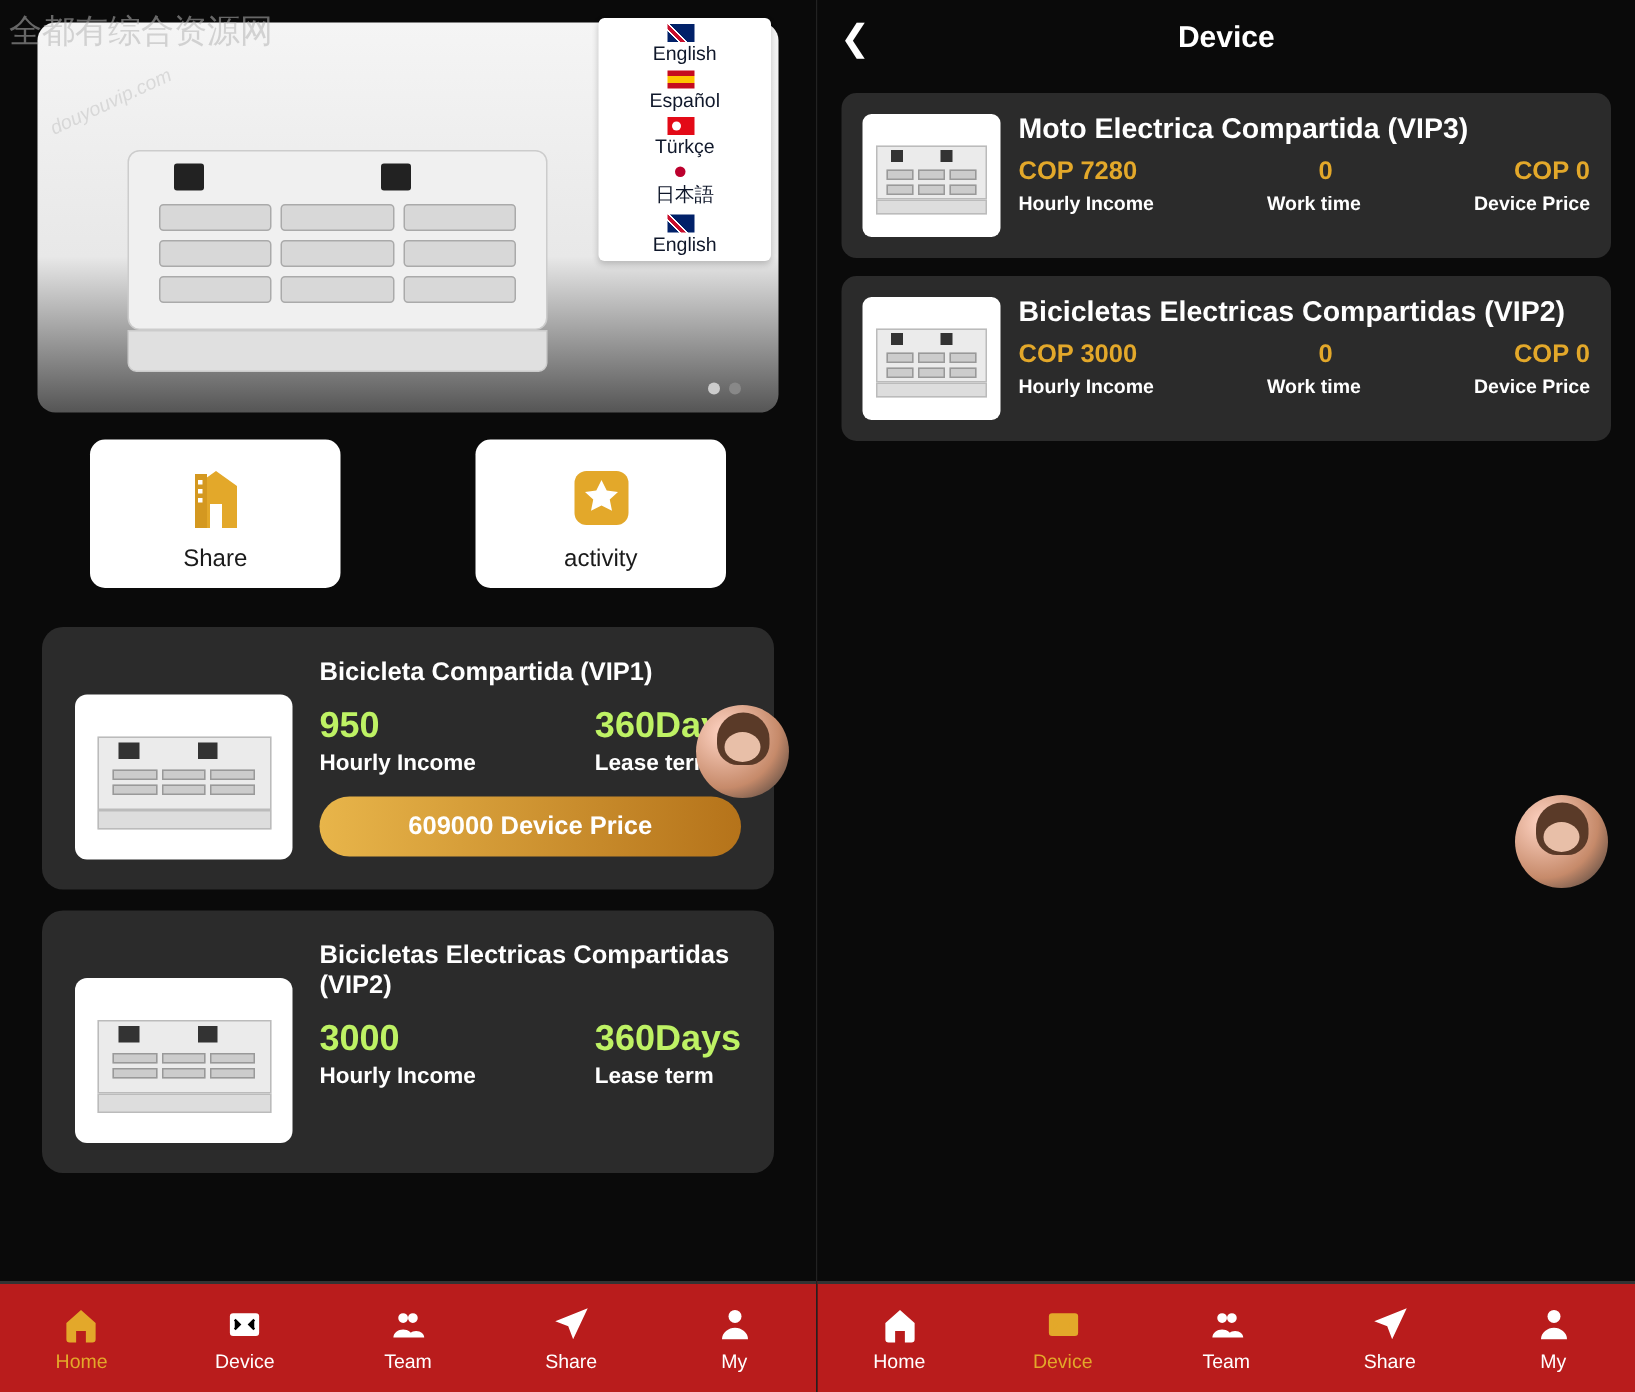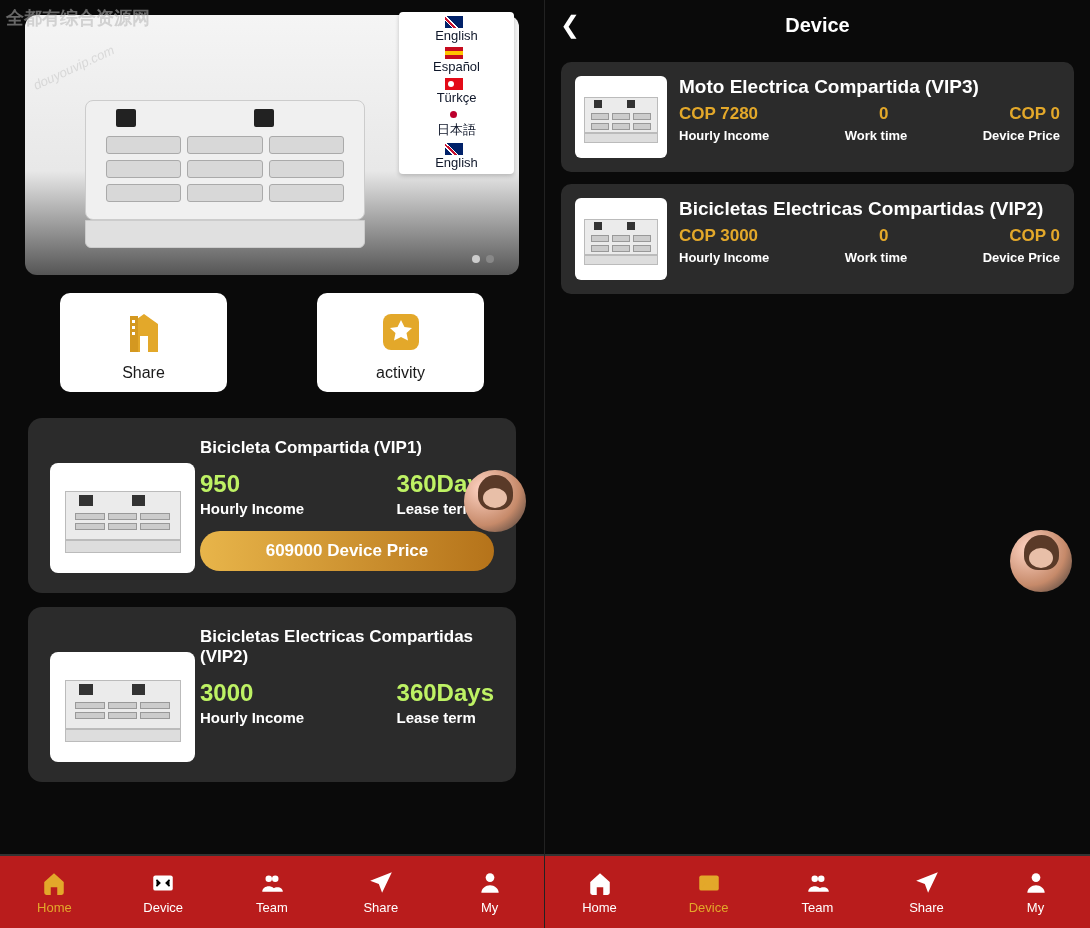--- a/index.html
+++ b/index.html
@@ -43,21 +43,21 @@
 .tile-icon { width: 48px; height: 48px; margin: 0 auto 8px; }
 .tile-label { color: #1a1a1a; font-size: 16px; }
 
 
 .section-head { display: flex; align-items: center; padding: 15px 25px 12px; }
 .section-head .bar { width: 6px; height: 32px; background: linear-gradient(#e3a82a, #c08518); border-radius: 3px; margin-right: 12px; }
 .section-head .text { color: #fff; font-size: 22px; font-weight: bold; }
 
 
 .dev-card { background: #2b2b2b; border-radius: 14px; margin: 8px 28px 14px; padding: 20px 22px; position: relative; }
-.dev-card .row { display: flex; gap: 5px; }
+.dev-card .row { display: flex; gap: 18px; }
 .dev-card .img { width: 145px; height: 110px; background: #fff; border-radius: 8px; flex-shrink: 0; position: relative; margin-top: 25px; }
 .dev-card .info { flex: 1; }
 .dev-card .name { color: #fff; font-size: 17px; font-weight: bold; margin-bottom: 12px; }
 .dev-card .stats { display: flex; justify-content: space-between; }
 .dev-card .stat-val { color: #bef264; font-size: 24px; font-weight: bold; }
 .dev-card .stat-lbl { color: #fff; font-size: 15px; font-weight: bold; margin-top: 2px; }
 .dev-card .price-btn { margin-top: 14px; background: linear-gradient(90deg, #e8b54a, #b5731a); color: #fff; font-weight: bold; font-size: 17px; padding: 10px; border-radius: 22px; text-align: center; cursor: pointer; }
 
 
 .dp-card { background: #2b2b2b; border-radius: 10px; margin: 12px 16px; padding: 14px; display: flex; gap: 12px; cursor: pointer; }
@@ -87,21 +87,21 @@
 
 
 .nav { height: 74px; background: #b91c1c; border-top: 2px solid #333; display: flex; }
 .nav-item { flex: 1; display: flex; flex-direction: column; align-items: center; justify-content: center; cursor: pointer; }
 .nav-item .icon { width: 30px; height: 26px; margin-bottom: 4px; display:flex;align-items:center;justify-content:center; }
 .nav-item .label { font-size: 13px; color: #fff; }
 .nav-item.active .label { color: #e3a82a; }
 .nav-item.active svg path, .nav-item.active svg rect { fill: #e3a82a; }
 
 
-.watermark { position: absolute; top: 6px; left: 6px; color: rgba(180,180,180,0.55); font-size: 18px; font-weight: bold; z-index: 30; pointer-events: none; text-align: center; }
+.watermark { position: absolute; top: 6px; left: 6px; color: rgba(180,180,180,0.55); font-size: 22px; font-weight: normal; z-index: 30; pointer-events: none; text-align: center; }
 .watermark2 { position: absolute; top: 60px; left: 30px; color: rgba(180,180,180,0.4); font-size: 13px; z-index: 30; transform: rotate(-25deg); pointer-events: none; font-style: italic; }
 </style>
 </head>
 <body>
 
 <div class="phone left">
   <div class="watermark">全都有综合资源网</div>
   <div class="watermark2">douyouvip.com</div>
   <div class="content">
 

